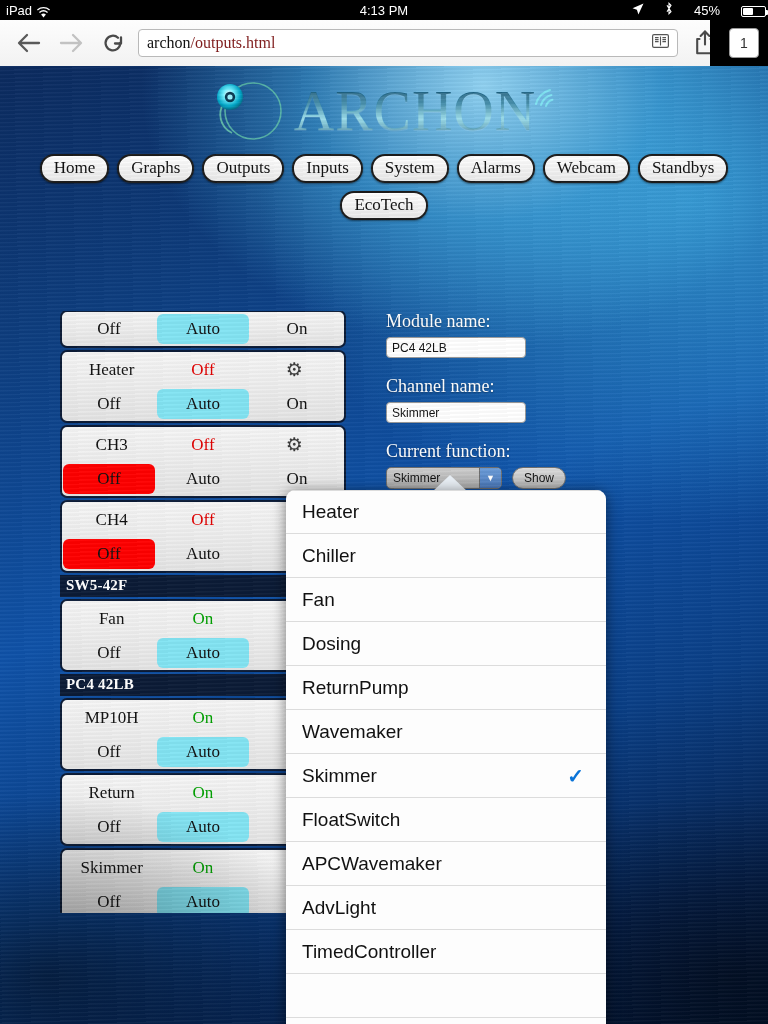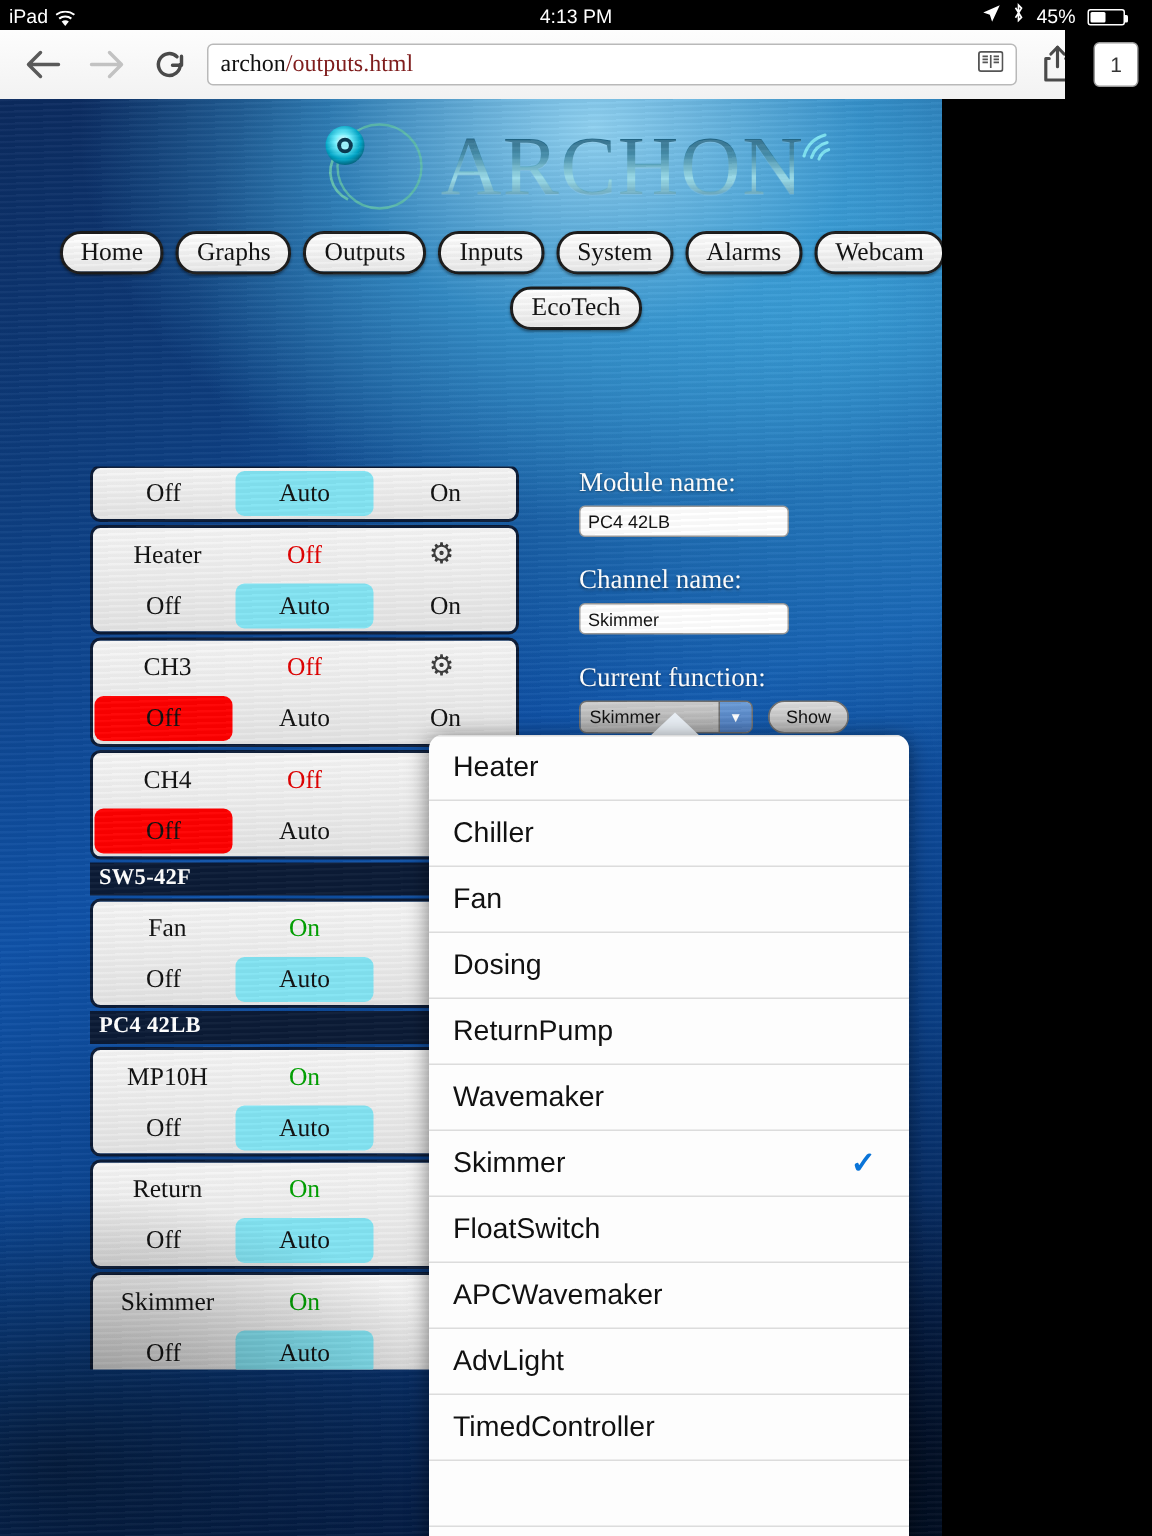--- a/index.html
+++ b/index.html
@@ -12,21 +12,21 @@
 
   
   .statusbar {
     position: absolute; top: 0; left: 0; width: 768px; height: 20px;
     background: #000; color: #fff;
     font-family: "Liberation Sans", sans-serif; font-size: 13px;
     display: flex; align-items: center;
   }
   .sb-left { position: absolute; left: 6px; display: flex; align-items: center; gap: 5px; }
   .sb-center { position: absolute; left: 0; width: 768px; text-align: center; font-weight: 400; }
-  .sb-right { position: absolute; right: 18px; display: flex; align-items: center; gap: 8px; }
+  .sb-right { position: absolute; right: 2px; display: flex; align-items: center; gap: 21px; }
   .wifi-ico { display:inline-block; width: 13px; height: 11px; position: relative; top:1px;}
   .batt-pct { font-size: 13px; }
   .batt-shell {
     display: inline-block; width: 25px; height: 11px; border: 1px solid #fff;
     border-radius: 2px; position: relative; top: 1px;
   }
   .batt-shell::after {
     content:""; position:absolute; right:-3px; top:3px; width:2px; height:5px;
     background:#fff; border-radius:0 1px 1px 0;
   }
@@ -55,21 +55,21 @@
     display: flex; align-items: center; justify-content: center;
     font-size: 14px; color: #333; position: relative; z-index: 4;
   }
   .tabwell {
     position:absolute; right:0; top:20px; width:58px; height:46px; background:#000; z-index:3;
   }
   .tabwell .tabbadge { position:absolute; right:9px; top:8px; margin:0;}
 
   
   .page {
-    position: absolute; top: 66px; left: 0; width: 628px; height: 958px;
+    position: absolute; top: 66px; left: 0; width: 768px; height: 958px;
     overflow: hidden;
     background:
       radial-gradient(ellipse 520px 400px at 63% 2%, rgba(150,215,245,0.95) 0%, rgba(70,175,230,0.55) 34%, rgba(0,0,0,0) 66%),
       radial-gradient(ellipse 700px 520px at 90% 14%, rgba(60,170,225,0.75) 0%, rgba(0,0,0,0) 62%),
       linear-gradient(160deg, #0b2a5e 0%, #0d3d7e 22%, #0f52a8 48%, #0a3f86 70%, #05204c 88%, #02132f 100%);
   }
   .page::after{
     content:""; position:absolute; inset:0; pointer-events:none;
     background:
       repeating-linear-gradient(178deg, rgba(255,255,255,0.035) 0px, rgba(255,255,255,0.035) 1px, rgba(0,0,0,0.03) 2px, rgba(0,0,0,0.03) 4px),

